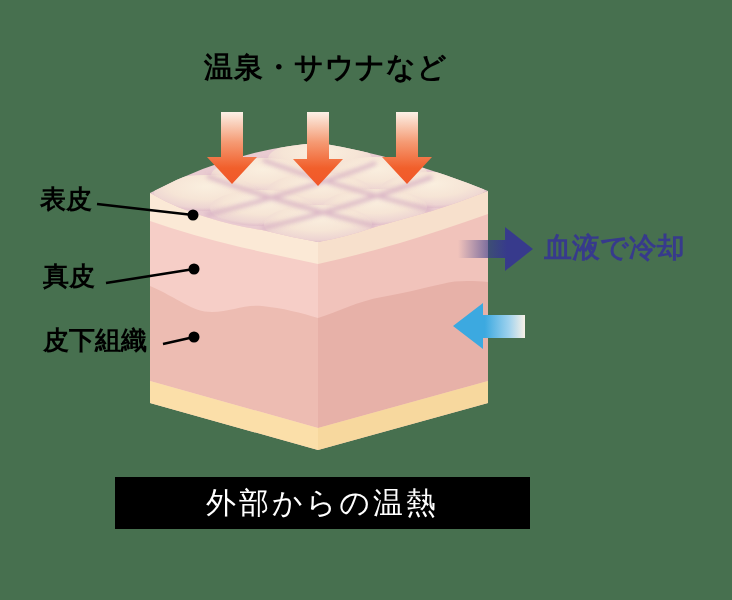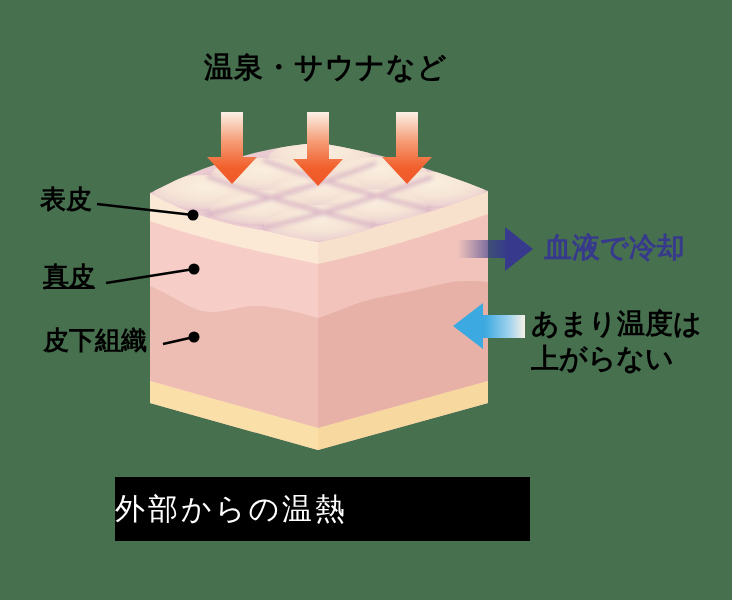--- a/index.html
+++ b/index.html
@@ -8,28 +8,28 @@
     width:732px;height:600px;
     background:#47704F;
     overflow:hidden;
     font-family:"DejaVu Sans",sans-serif;
   }
   #stage svg{position:absolute;left:0;top:0;}
   .txt{position:absolute;white-space:nowrap;line-height:1.05;}
   .title{left:204px;top:52px;font-size:29px;font-weight:700;color:#000;letter-spacing:1px;text-align:right;}
   .layer-label{font-size:26px;font-weight:700;color:#000;}
   .lab-epidermis{left:40px;top:186px;text-align:center;}
-  .lab-dermis{left:43px;top:263px;text-decoration:underline;}
+  .lab-dermis{left:43px;top:263px;}
   .lab-subcutis{left:43px;top:327px;}
   .cooling-label{left:544px;top:233px;font-size:28px;font-weight:700;color:#373A8C;}
   .temp-label{left:531px;top:306px;font-size:28px;font-weight:700;color:#000;line-height:35px;}
   .caption{
-    left:115px;top:477px;width:415px;height:64px;
+    left:115px;top:477px;width:415px;height:52px;
     background:#000;color:#fff;
-    display:flex;align-items:center;
+    display:flex;align-items:center;justify-content:center;
     font-size:30px;font-weight:500;letter-spacing:3px;
   }
 </style>
 </head>
 <body>
 
 <div id="stage">
 
   <svg width="732" height="600" viewBox="0 0 732 600">
     <defs>
@@ -123,21 +123,17 @@
   </svg>
 
   <div class="txt title">温泉・サウナなど</div>
 
   <div class="txt layer-label lab-epidermis">表皮</div>
   <div class="txt layer-label lab-dermis">真皮</div>
   <div class="txt cooling-label">血液で冷却</div>
 
   <div class="txt layer-label lab-subcutis">皮下組織</div>
 
-  <div class="txt temp-label">
-    <div>あまり温度は</div>
-    <div>上がらない</div>
-  </div>
 
   <div class="txt caption">
     <span>外部からの温熱</span>
   </div>
 </div>
 
 </body></html>

